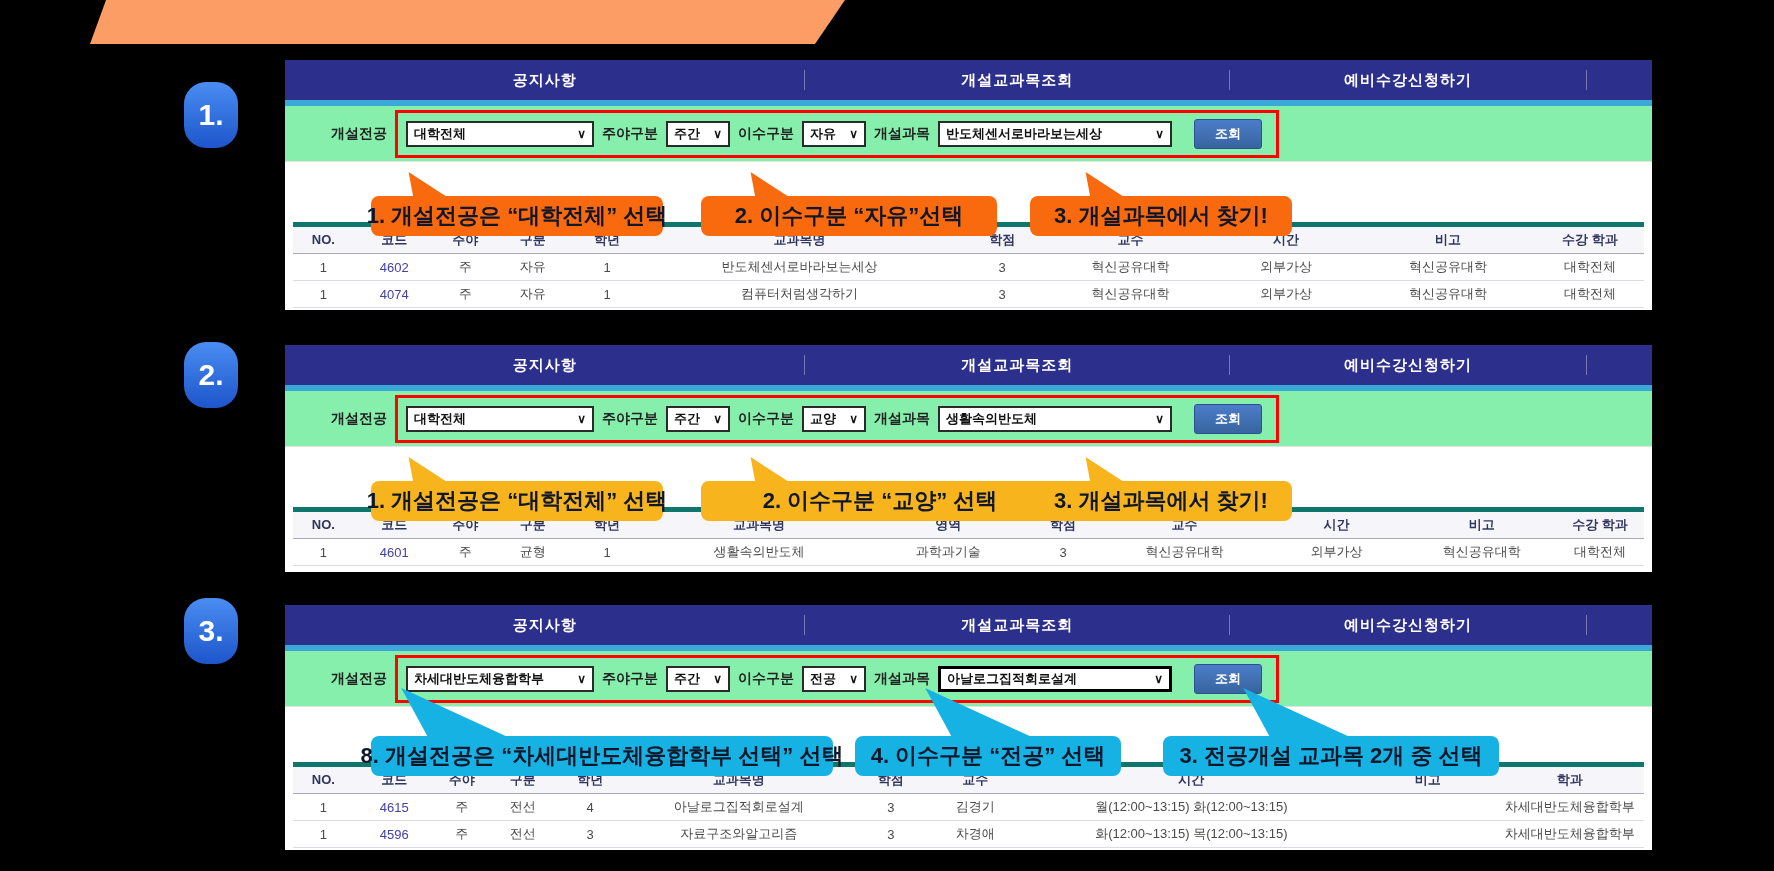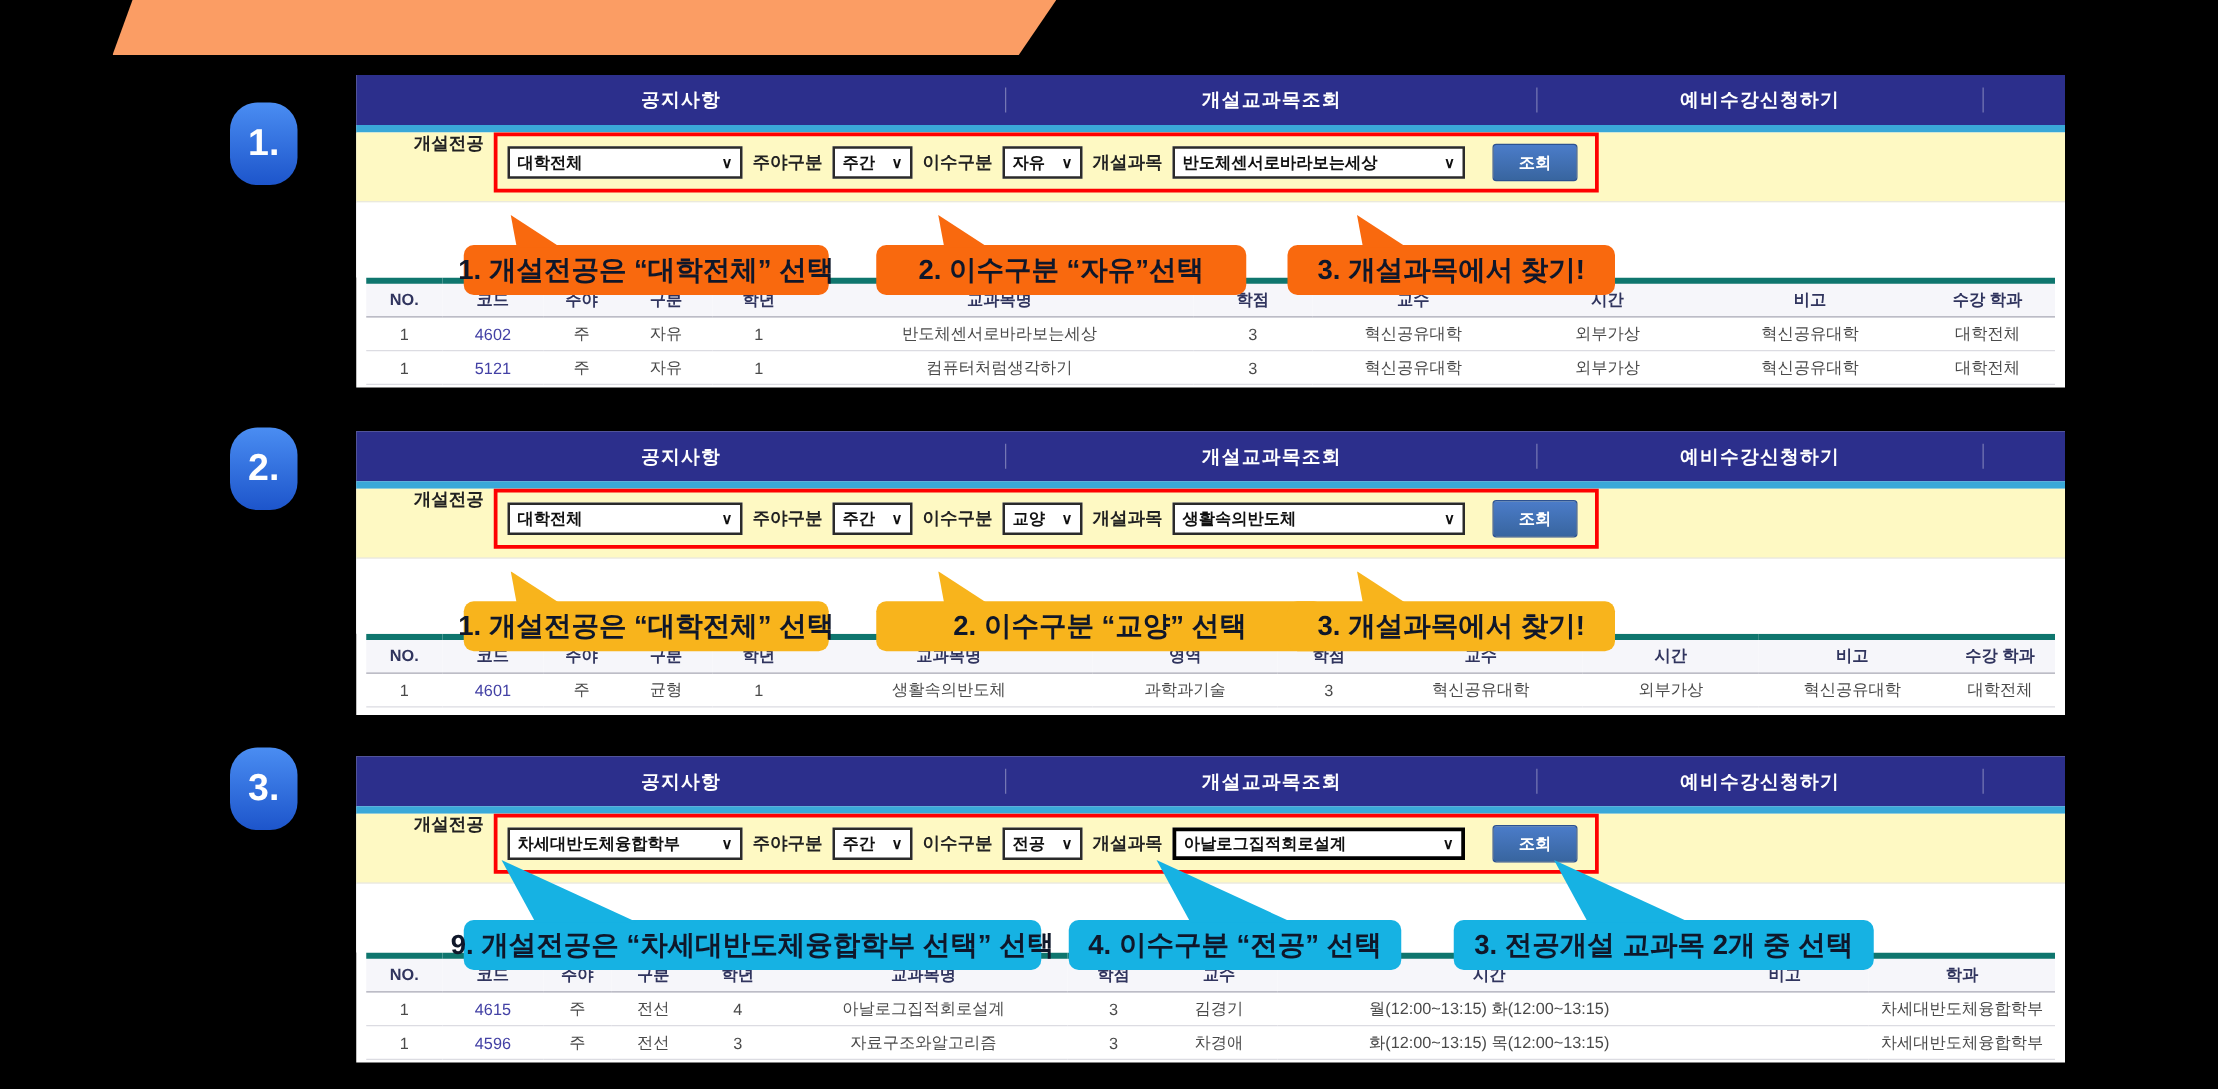--- a/index.html
+++ b/index.html
@@ -19,22 +19,22 @@
   #panel2 { top:345px; height:227px; }
   #panel3 { top:605px; height:245px; }
 
   .navbar { height:40px; background:#2c2f8c; display:flex; align-items:stretch; }
   .nav-tab { display:flex; align-items:center; justify-content:center; color:#fff;
              font-size:15px; font-weight:bold; letter-spacing:1px; }
   .nav-tab.t1 { flex:0 0 38%; } .nav-tab.t2 { flex:0 0 31%; } .nav-tab.t3 { flex:0 0 26%; }
   .nav-sep { width:1px; background:rgba(255,255,255,0.35); margin:10px 0; }
   .cyan-strip { height:6px; background:#3aa8d8; }
 
-  .filter-row { height:56px; background:#fef9c3; border-bottom:1px solid #e3e3e6;
-                display:flex; align-items:flex-start; padding-left:38px; position:relative; }
+  .filter-row { height:56px; background:#86efac; border-bottom:1px solid #e3e3e6;
+                display:flex; align-items:center; padding-left:38px; position:relative; }
   .filter-label { font-size:14px; font-weight:bold; color:#222; white-space:nowrap; margin:0 8px; }
   .redbox { display:flex; align-items:center; border:3px solid #fe0101; padding:6px 14px 6px 8px; background:transparent; }
   .sel { background:#fff; border:2px solid #2a2a2a; height:26px; display:flex; align-items:center;
          justify-content:space-between; padding:0 6px; font-size:13px; font-weight:bold; color:#111; cursor:pointer; }
   .sel .chev { font-size:12px; font-weight:bold; margin-left:6px; }
   .sel.major { width:188px; } .sel.day { width:64px; } .sel.cat { width:64px; } .sel.course { width:234px; }
   .sel.hl { border:3px solid #000; }
   .search-btn { margin-left:22px; background:linear-gradient(180deg,#4b7cc9,#38659f); border:1px solid #2c5191;
                 color:#fff; font-size:13px; font-weight:bold; padding:5px 20px; border-radius:3px; cursor:pointer; }
 
@@ -153,21 +153,21 @@
         <td>1</td>
         <td>반도체센서로바라보는세상</td>
         <td>3</td>
         <td>혁신공유대학</td>
         <td>외부가상</td>
         <td>혁신공유대학</td>
         <td>대학전체</td>
       </tr>
       <tr>
         <td>1</td>
-        <td class="code">5121</td>
+        <td class="code">4074</td>
         <td>주</td>
         <td>자유</td>
         <td>1</td>
         <td>컴퓨터처럼생각하기</td>
         <td>3</td>
         <td>혁신공유대학</td>
         <td>외부가상</td>
         <td>혁신공유대학</td>
         <td>대학전체</td>
       </tr>
@@ -305,21 +305,21 @@
       <div class="sel course hl">
         <span>아날로그집적회로설계</span>
         <span class="chev">∨</span>
       </div>
       <button class="search-btn">조회</button>
     </div>
   </div>
   <div class="callout-zone">
     <div class="callout co-blue" style="left:86px; width:462px;">
       <div class="pointer" style="left:20px;"></div>
-      <span>9. 개설전공은 “차세대반도체융합학부 선택” 선택</span>
+      <span>8. 개설전공은 “차세대반도체융합학부 선택” 선택</span>
     </div>
     <div class="callout co-blue" style="left:570px; width:266px;">
       <div class="pointer" style="left:60px;"></div>
       <span>4. 이수구분 “전공” 선택</span>
     </div>
     <div class="callout co-blue" style="left:878px; width:336px;">
       <div class="pointer" style="left:70px;"></div>
       <span>3. 전공개설 교과목 2개 중 선택</span>
     </div>
   </div>

